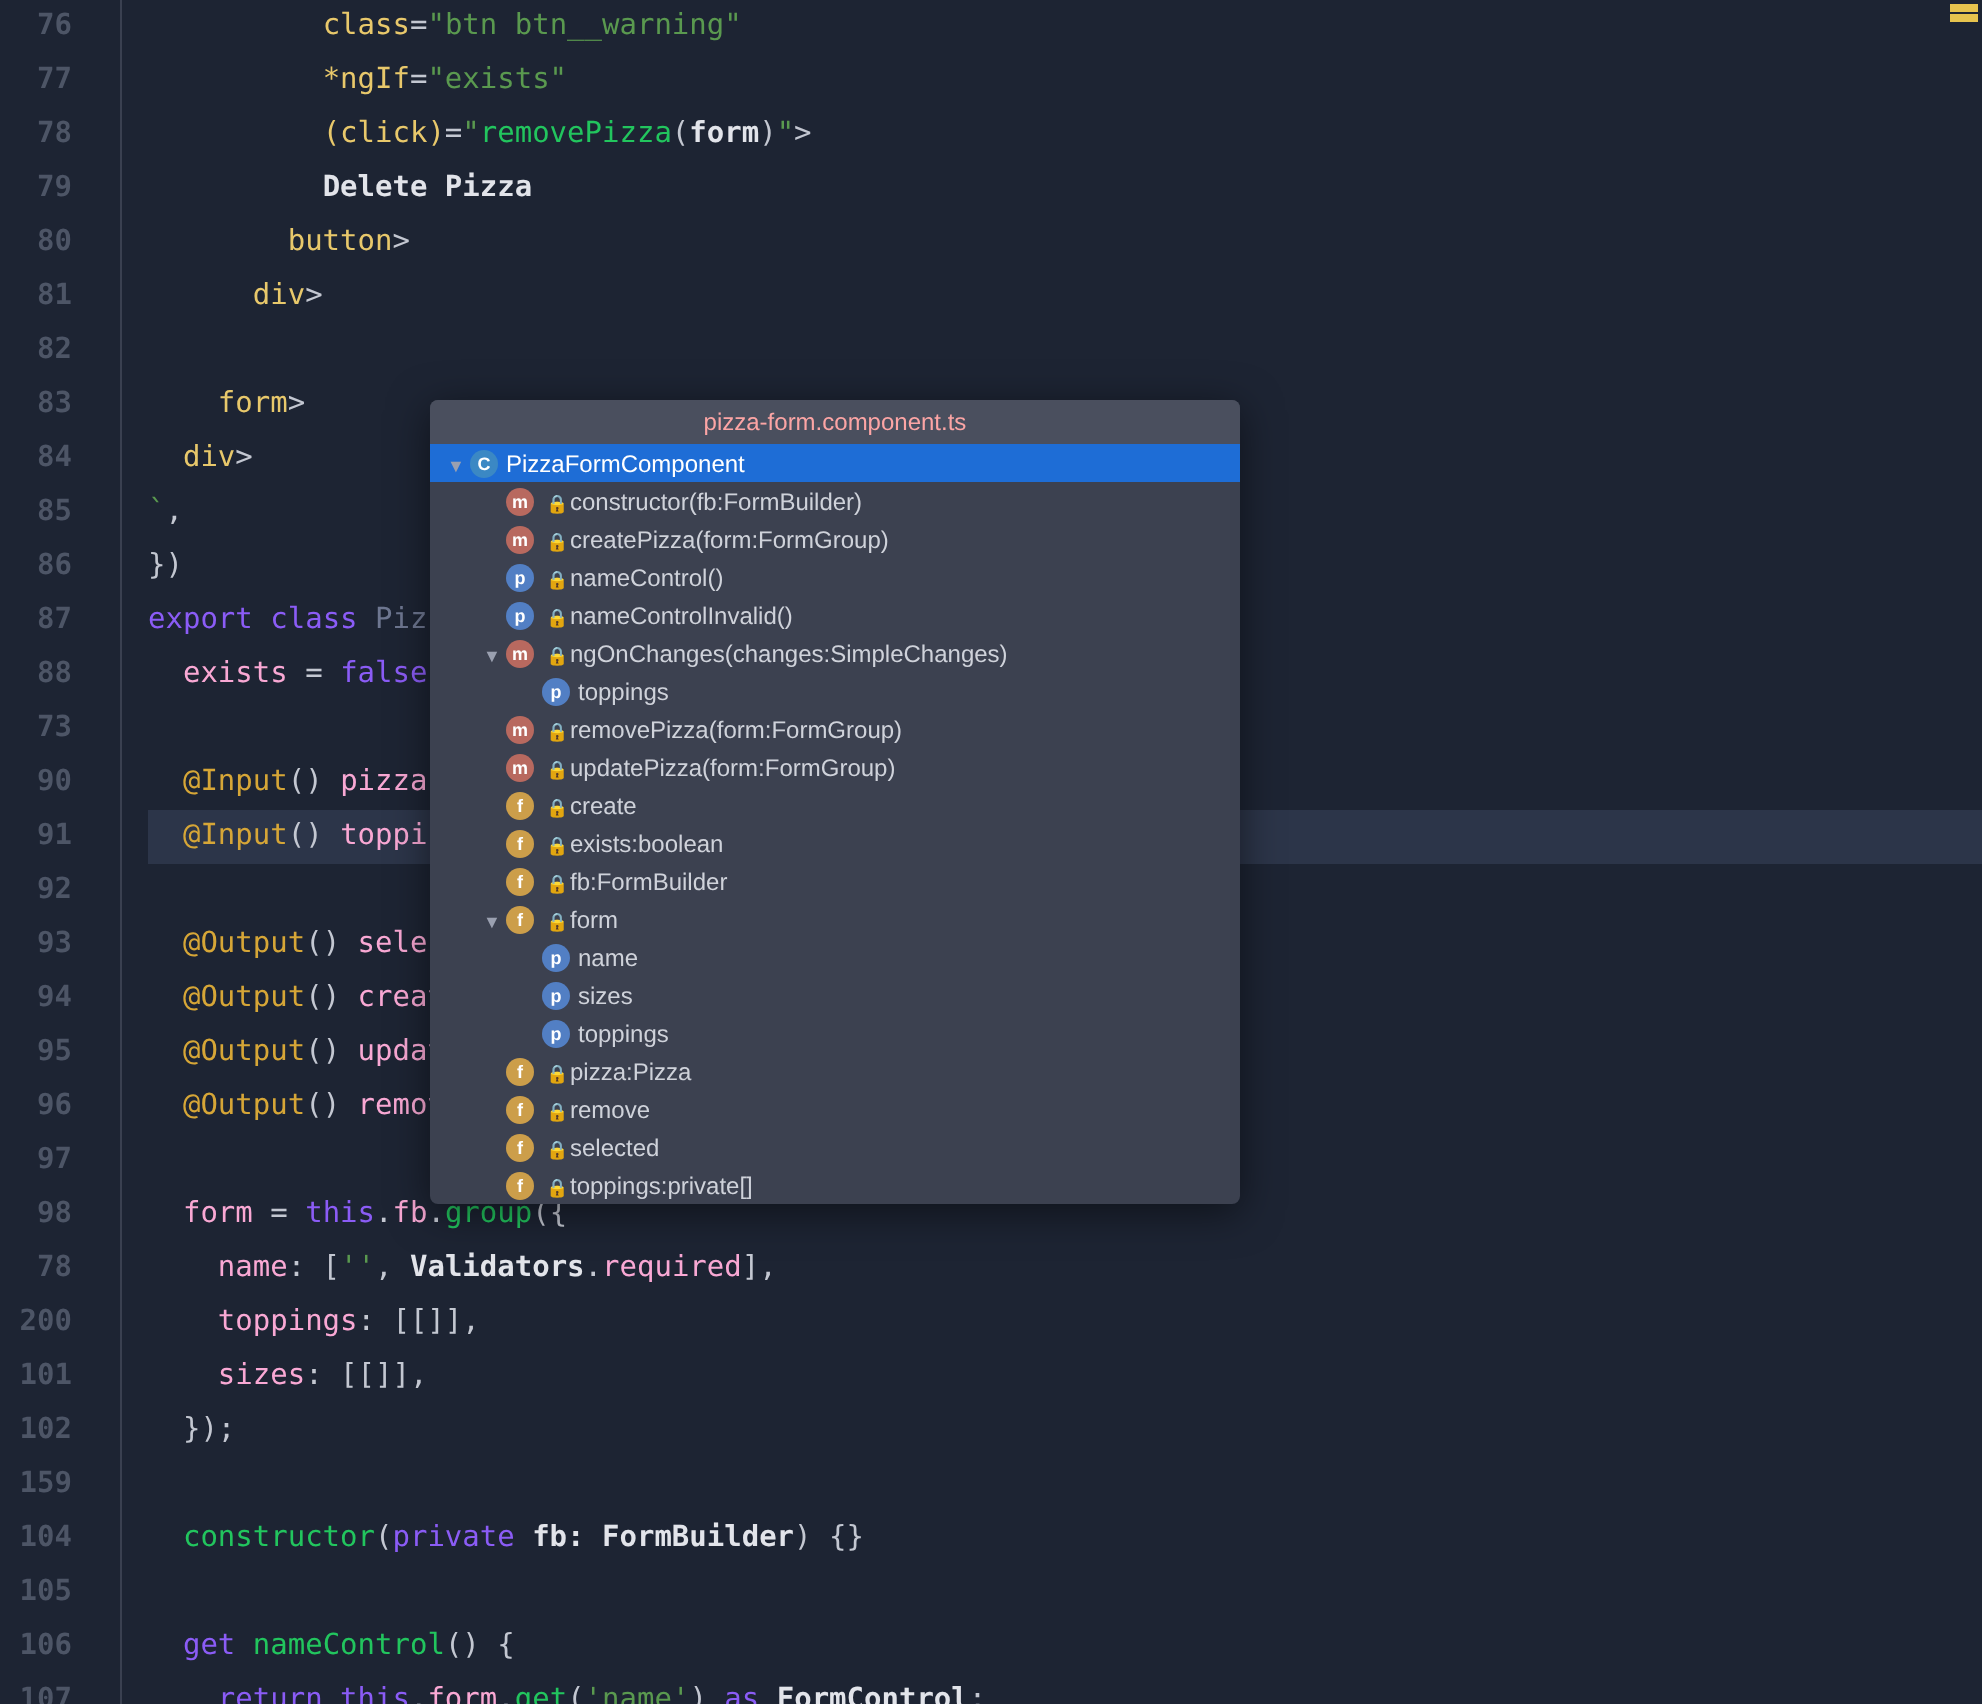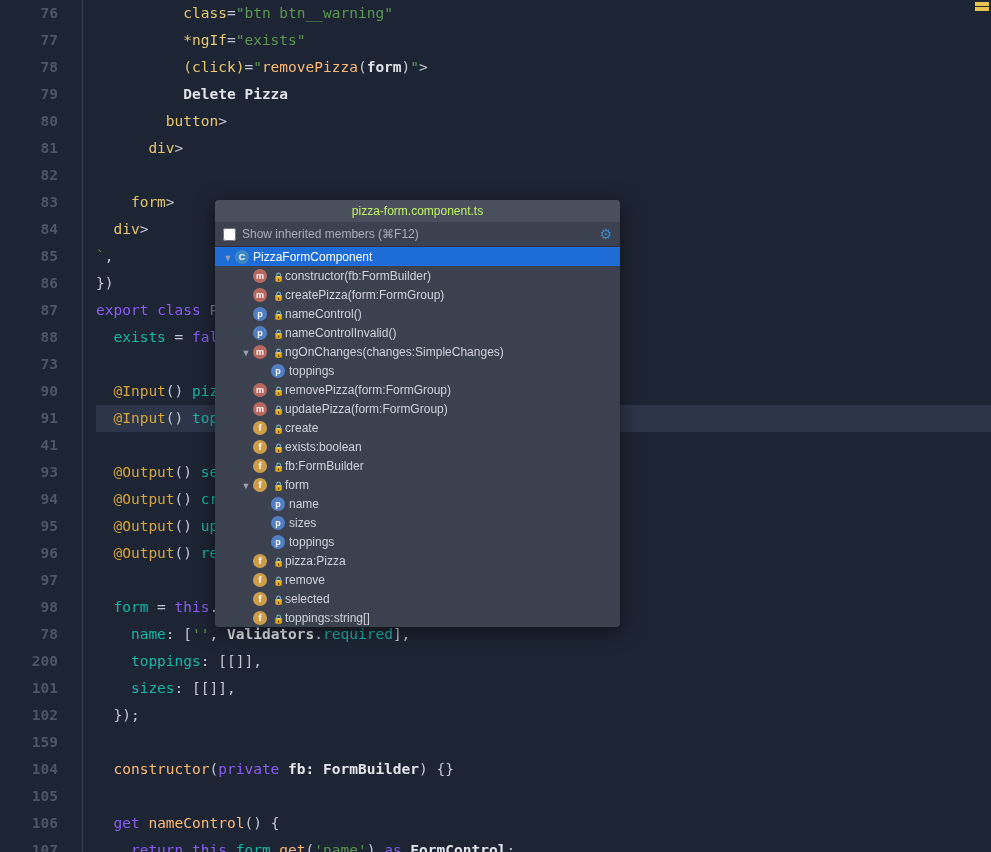--- a/index.html
+++ b/index.html
@@ -9,21 +9,20 @@
     font-size: 13px;
     color: #c3c7d1;
     width: 991px;
     height: 852px;
     overflow: hidden;
     position: relative;
   }
   .editor {
     display: flex;
     height: 100%;
-    padding-left: 22px;
   }
   .gutter {
     width: 46px;
     background: #1d2433;
     text-align: right;
     padding-right: 10px;
     color: #4d5566;
     user-select: none;
     display: flex;
     flex-direction: column;
@@ -55,43 +54,43 @@
     position: absolute;
     left: 14px; top: 0; bottom: 0;
     width: 1px;
     background: #3a4050;
   }
   
   .c-kw   { color: #8b5cf6; }       
   .c-tag  { color: #e8c86b; }       
   .c-str  { color: #5a994f; }       
   .c-name { color: #e2e4ea; font-weight: bold; } 
-  .c-var  { color: #14b8a6; }       
-  .c-func { color: #fdba74; }       
+  .c-var  { color: #f9a8d4; }       
+  .c-func { color: #22c55e; }       
   .c-dec  { color: #d6a637; }       
   .c-op   { color: #c3c7d1; }
   .c-paren{ color: #c3c7d1; }
   .c-dim  { color: #6e7791; }
 
   
   .popup {
     position: absolute;
     left: 215px;
     top: 200px;
     width: 405px;
     background: #3c4150;
     border-radius: 4px;
     box-shadow: 0 4px 20px rgba(0,0,0,0.5);
     overflow: hidden;
     font-family: "Lucida Grande", -apple-system, sans-serif;
     font-size: 12px;
   }
   .popup-titlebar {
     background: #4a4f5e;
-    color: #bef264;
+    color: #fca5a5;
     text-align: center;
     padding: 4px 0;
     font-size: 12px;
   }
   .popup-toolbar {
     display: flex;
     align-items: center;
     padding: 4px 8px;
     background: #3c4150;
     color: #a9adb9;
@@ -183,21 +182,21 @@
       <div class="line">82</div>
       <div class="line">83</div>
       <div class="line">84</div>
       <div class="line">85</div>
       <div class="line">86</div>
       <div class="line">87</div>
       <div class="line">88</div>
       <div class="line">73</div>
       <div class="line">90</div>
       <div class="line">91</div>
-      <div class="line">41</div>
+      <div class="line">92</div>
       <div class="line">93</div>
       <div class="line">94</div>
       <div class="line">95</div>
       <div class="line">96</div>
       <div class="line">97</div>
       <div class="line">98</div>
       <div class="line">78</div>
       <div class="line">200</div>
       <div class="line">101</div>
       <div class="line">102</div>
@@ -211,25 +210,20 @@
     <div class="fold-line"></div>
   </div>
   <div class="code-area" id="code"><div class="line">          <span class="c-tag">class</span><span class="c-op">=</span><span class="c-str">"</span><span class="c-str">btn btn__warning</span><span class="c-str">"</span></div><div class="line">          <span class="c-tag">*ngIf</span><span class="c-op">=</span><span class="c-str">"exists"</span></div><div class="line">          <span class="c-tag">(click)</span><span class="c-op">=</span><span class="c-str">"</span><span class="c-func">removePizza</span><span class="c-paren">(</span><span class="c-name">form</span><span class="c-paren">)</span><span class="c-str">"</span><span class="c-op">&gt;</span></div><div class="line">          <span class="c-name">Delete Pizza</span></div><div class="line">        <span class="c-op"><span class="c-tag">button</span><span class="c-op">&gt;</span></span></div><div class="line">      <span class="c-op"><span class="c-tag">div</span><span class="c-op">&gt;</span></span></div><div class="line"></div><div class="line">    <span class="c-op"><span class="c-tag">form</span><span class="c-op">&gt;</span></span></div><div class="line">  <span class="c-op"><span class="c-tag">div</span><span class="c-op">&gt;</span></span></div><div class="line"><span class="c-str">`</span><span class="c-op">,</span></div><div class="line"><span class="c-op">})</span></div><div class="line"><span class="c-kw">export</span> <span class="c-kw">class</span> <span class="c-dim">PizzaFormComponent</span> <span class="c-dim">implements</span> <span class="c-dim">OnChanges</span> <span class="c-dim">{</span></div><div class="line">  <span class="c-var">exists</span><span class="c-op"> = </span><span class="c-kw">false</span><span class="c-op">;</span></div><div class="line"></div><div class="line">  <span class="c-dec">@</span><span class="c-dec">Input</span><span class="c-op">() </span><span class="c-var">pizza</span><span class="c-dim">: </span><span class="c-dim">Pizza</span><span class="c-op">;</span></div><div class="line highlight-line">  <span class="c-dec">@</span><span class="c-dec">Input</span><span class="c-op">() </span><span class="c-var">toppings</span><span class="c-dim">: </span><span class="c-dim">string[]</span><span class="c-op">;</span></div><div class="line"></div><div class="line">  <span class="c-dec">@</span><span class="c-dec">Output</span><span class="c-op">() </span><span class="c-var">selected</span><span class="c-dim"> = </span><span class="c-dim">new</span><span class="c-dim"> EventEmitter<pizza>()</pizza></span><span class="c-op">;</span></div><div class="line">  <span class="c-dec">@</span><span class="c-dec">Output</span><span class="c-op">() </span><span class="c-var">create</span><span class="c-dim"> = </span><span class="c-dim">new</span><span class="c-dim"> EventEmitter<pizza>()</pizza></span><span class="c-op">;</span></div><div class="line">  <span class="c-dec">@</span><span class="c-dec">Output</span><span class="c-op">() </span><span class="c-var">update</span><span class="c-dim"> = </span><span class="c-dim">new</span><span class="c-dim"> EventEmitter<pizza>()</pizza></span><span class="c-op">;</span></div><div class="line">  <span class="c-dec">@</span><span class="c-dec">Output</span><span class="c-op">() </span><span class="c-var">remove</span><span class="c-dim"> = </span><span class="c-dim">new</span><span class="c-dim"> EventEmitter<pizza>()</pizza></span><span class="c-op">;</span></div><div class="line"></div><div class="line">  <span class="c-var">form</span><span class="c-op"> = </span><span class="c-kw">this</span><span class="c-op">.</span><span class="c-var">fb</span><span class="c-op">.</span><span class="c-func">group</span><span class="c-op">({</span></div><div class="line">    <span class="c-var">name</span><span class="c-op">: [</span><span class="c-str">''</span><span class="c-op">, </span><span class="c-name">Validators</span><span class="c-op">.</span><span class="c-var">required</span><span class="c-op">],</span></div><div class="line">    <span class="c-var">toppings</span><span class="c-op">: [[]],</span></div><div class="line">    <span class="c-var">sizes</span><span class="c-op">: [[]],</span></div><div class="line">  <span class="c-op">});</span></div><div class="line"></div><div class="line">  <span class="c-func">constructor</span><span class="c-op">(</span><span class="c-kw">private</span><span class="c-name"> fb: </span><span class="c-name">FormBuilder</span><span class="c-op">) {}</span></div><div class="line"></div><div class="line">  <span class="c-kw">get</span><span class="c-op"> </span><span class="c-func">nameControl</span><span class="c-op">() {</span></div><div class="line">    <span class="c-kw">return</span><span class="c-op"> </span><span class="c-kw">this</span><span class="c-op">.</span><span class="c-var">form</span><span class="c-op">.</span><span class="c-func">get</span><span class="c-op">(</span><span class="c-str">'name'</span><span class="c-op">) </span><span class="c-kw">as</span><span class="c-op"> </span><span class="c-name">FormControl</span><span class="c-op">;</span></div></div>
 </div>
 
 <div class="minimap-stripe"></div>
 <div class="minimap-stripe2"></div>
 
 <div class="popup">
   <div class="popup-titlebar">pizza-form.component.ts</div>
-  <div class="popup-toolbar">
-    <input type="checkbox" style="">
-    <span>Show inherited members (⌘F12)</span>
-    <span class="popup-gear">⚙</span>
-  </div>
   <div class="tree" id="tree">
       <div class="tree-row selected">
         <span class="tw" style="width:14px;text-align:right;"><span class="twist">▼</span></span>
         <span class="icon-badge ic-class">C</span>
         <span class="tree-label">PizzaFormComponent</span>
       </div>
       <div class="tree-row">
         <span class="tw" style="width:32px;text-align:right;"></span>
         <span class="icon-badge ic-method">m</span>
         <span class="lock">🔒</span>
@@ -330,16 +324,16 @@
       <div class="tree-row">
         <span class="tw" style="width:32px;text-align:right;"></span>
         <span class="icon-badge ic-field">f</span>
         <span class="lock">🔒</span>
         <span class="tree-label">selected</span>
       </div>
       <div class="tree-row">
         <span class="tw" style="width:32px;text-align:right;"></span>
         <span class="icon-badge ic-field">f</span>
         <span class="lock">🔒</span>
-        <span class="tree-label">toppings:string[]</span>
+        <span class="tree-label">toppings:private[]</span>
       </div>
     </div>
 </div>
 
 </body></html>

